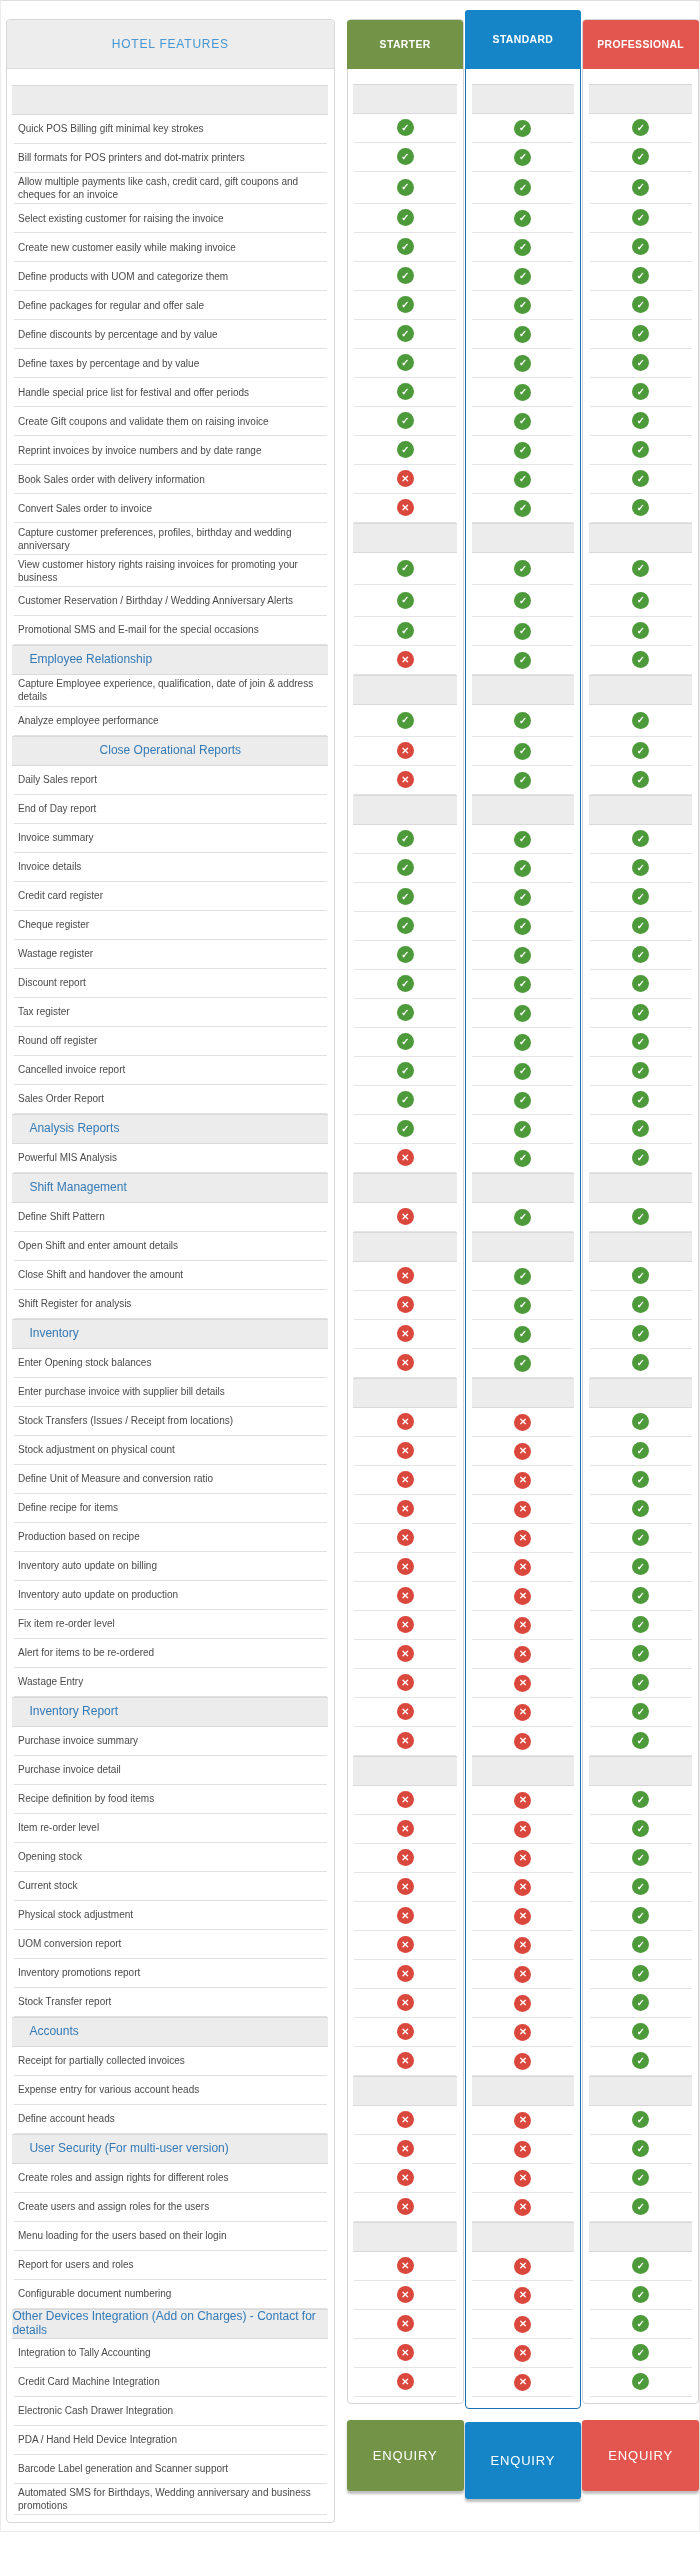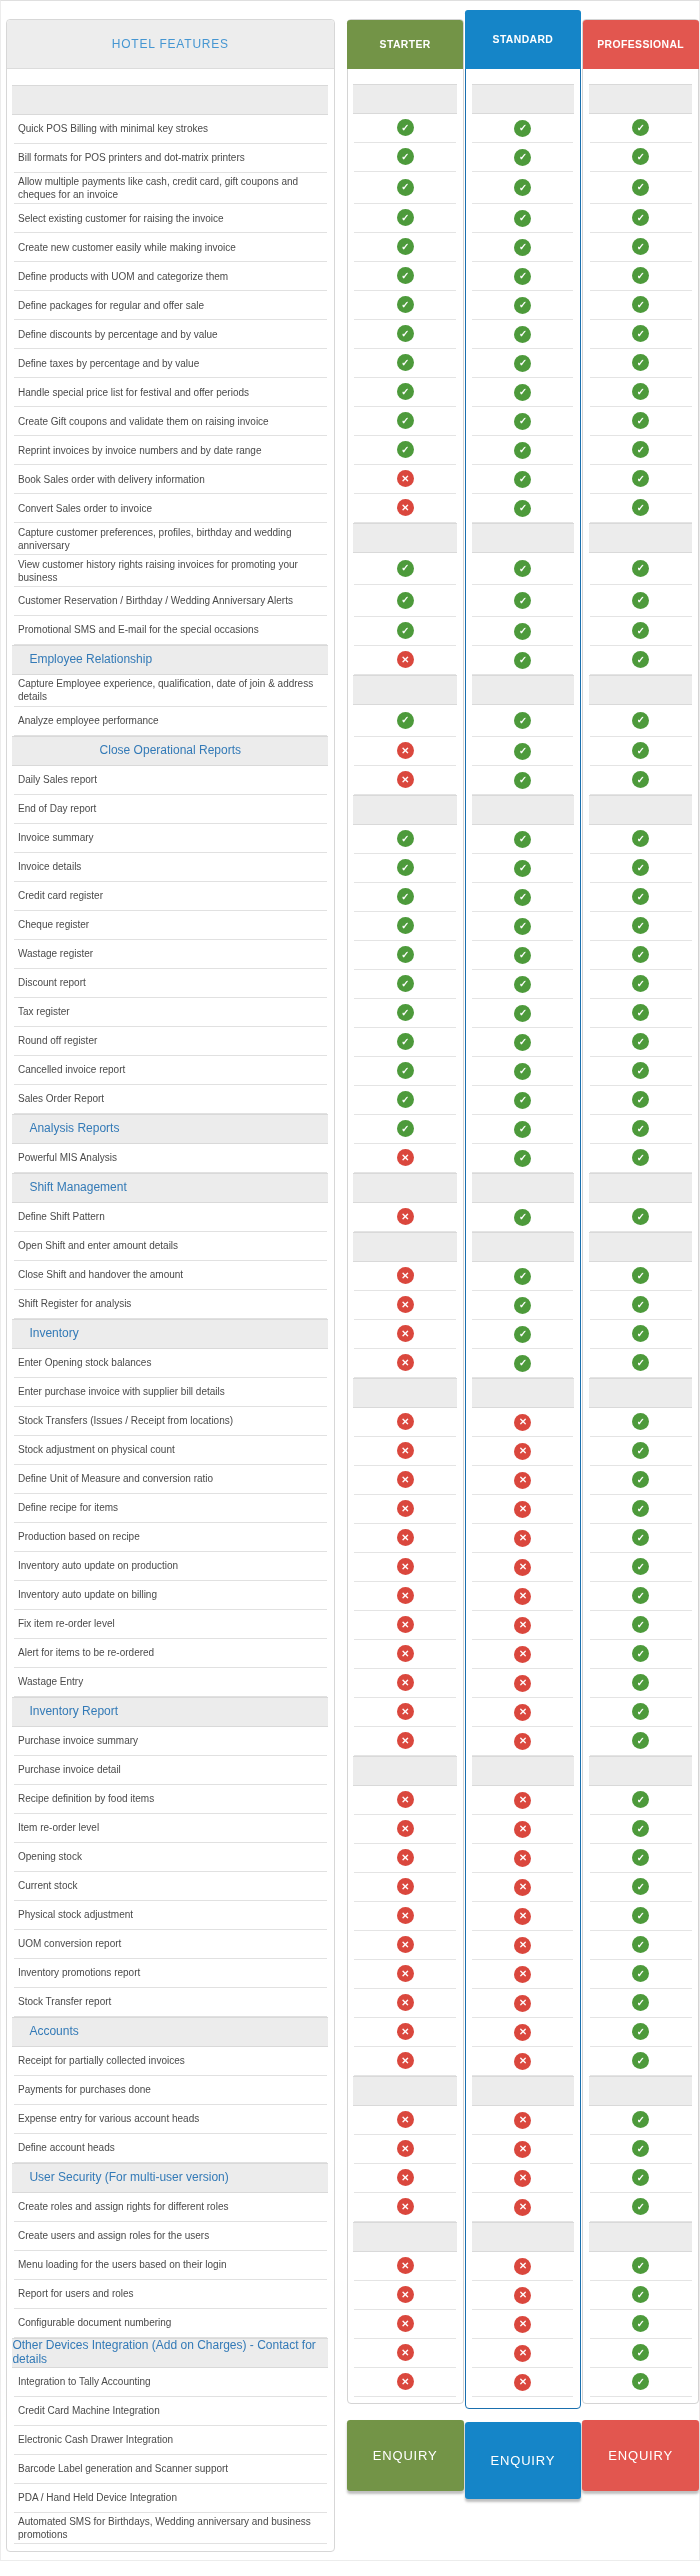--- a/index.html
+++ b/index.html
@@ -51,21 +51,21 @@
 </style>
 </head>
 <body>
 
 <div class="page">
 
   <div class="features-card">
     <div class="features-header">HOTEL FEATURES</div>
     <div class="card-body">
         <div class="section-band"></div>
-        <div class="feature-row">Quick POS Billing with minimal key strokes</div>
+        <div class="feature-row">Quick POS Billing gift minimal key strokes</div>
         <div class="feature-row">Bill formats for POS printers and dot-matrix printers</div>
         <div class="feature-row">Allow multiple payments like cash, credit card, gift coupons and cheques for an invoice</div>
         <div class="feature-row">Select existing customer for raising the invoice</div>
         <div class="feature-row">Create new customer easily while making invoice</div>
         <div class="feature-row">Define products with UOM and categorize them</div>
         <div class="feature-row">Define packages for regular and offer sale</div>
         <div class="feature-row">Define discounts by percentage and by value</div>
         <div class="feature-row">Define taxes by percentage and by value</div>
         <div class="feature-row">Handle special price list for festival and offer periods</div>
         <div class="feature-row">Create Gift coupons and validate them on raising invoice</div>
@@ -100,53 +100,52 @@
         <div class="feature-row">Close Shift and handover the amount</div>
         <div class="feature-row">Shift Register for analysis</div>
         <div class="section-band">Inventory</div>
         <div class="feature-row">Enter Opening stock balances</div>
         <div class="feature-row">Enter purchase invoice with supplier bill details</div>
         <div class="feature-row">Stock Transfers (Issues / Receipt from locations)</div>
         <div class="feature-row">Stock adjustment on physical count</div>
         <div class="feature-row">Define Unit of Measure and conversion ratio</div>
         <div class="feature-row">Define recipe for items</div>
         <div class="feature-row">Production based on recipe</div>
+        <div class="feature-row">Inventory auto update on billing</div>
         <div class="feature-row">Inventory auto update on production</div>
-        <div class="feature-row">Inventory auto update on billing</div>
         <div class="feature-row">Fix item re-order level</div>
         <div class="feature-row">Alert for items to be re-ordered</div>
         <div class="feature-row">Wastage Entry</div>
         <div class="section-band">Inventory Report</div>
         <div class="feature-row">Purchase invoice summary</div>
         <div class="feature-row">Purchase invoice detail</div>
         <div class="feature-row">Recipe definition by food items</div>
         <div class="feature-row">Item re-order level</div>
         <div class="feature-row">Opening stock</div>
         <div class="feature-row">Current stock</div>
         <div class="feature-row">Physical stock adjustment</div>
         <div class="feature-row">UOM conversion report</div>
         <div class="feature-row">Inventory promotions report</div>
         <div class="feature-row">Stock Transfer report</div>
         <div class="section-band">Accounts</div>
         <div class="feature-row">Receipt for partially collected invoices</div>
-        <div class="feature-row">Payments for purchases done</div>
         <div class="feature-row">Expense entry for various account heads</div>
         <div class="feature-row">Define account heads</div>
         <div class="section-band">User Security (For multi-user version)</div>
         <div class="feature-row">Create roles and assign rights for different roles</div>
         <div class="feature-row">Create users and assign roles for the users</div>
         <div class="feature-row">Menu loading for the users based on their login</div>
         <div class="feature-row">Report for users and roles</div>
         <div class="feature-row">Configurable document numbering</div>
         <div class="section-band center">Other Devices Integration (Add on Charges) - Contact for details</div>
         <div class="feature-row">Integration to Tally Accounting</div>
         <div class="feature-row">Credit Card Machine Integration</div>
         <div class="feature-row">Electronic Cash Drawer Integration</div>
+        <div class="feature-row">PDA / Hand Held Device Integration</div>
         <div class="feature-row">Barcode Label generation and Scanner support</div>
-        <div class="feature-row">PDA / Hand Held Device Integration</div>
         <div class="feature-row">Automated SMS for Birthdays, Wedding anniversary and business promotions</div>
       </div>
   </div>
 
   <div class="plan-col starter">
     <div class="plan-card">
       <div class="plan-head" style="background: rgb(115, 148, 71);">STARTER</div>
       <div class="plan-body">
           <div class="section-band empty" style="height: 30px;"></div>
           <div class="mark-row" style="height: 29px;">

